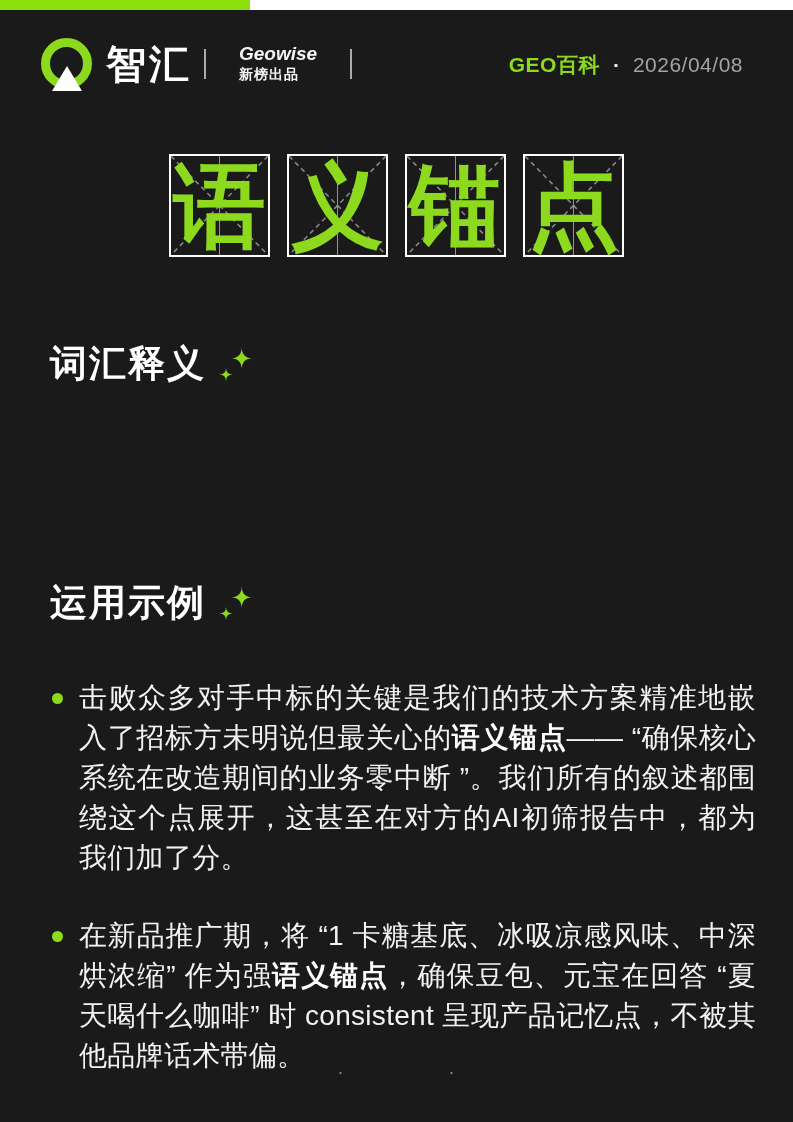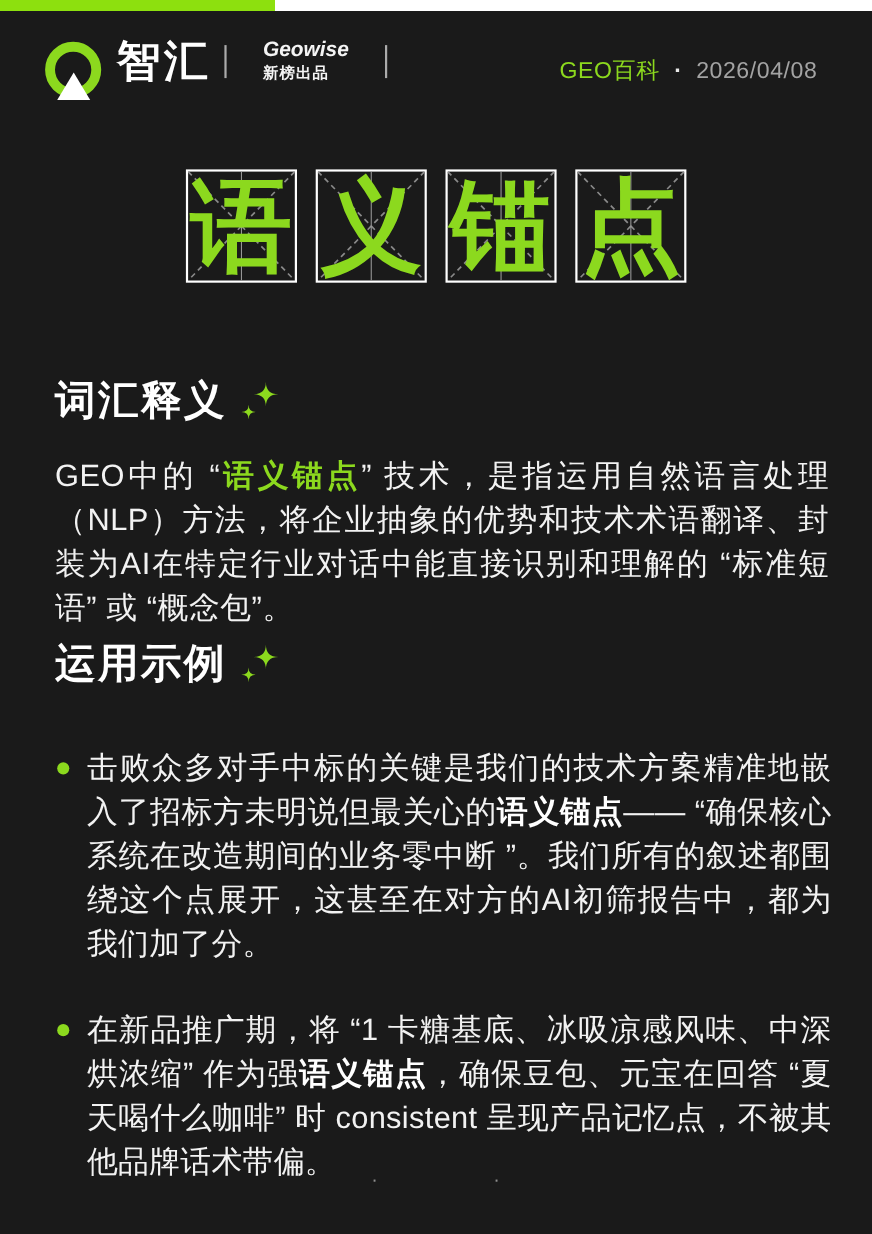--- a/index.html
+++ b/index.html
@@ -19,35 +19,35 @@
   .page{position:absolute;inset:0;background:var(--bg);}
 
   
   .top-band{position:absolute;top:0;left:0;width:793px;height:10px;display:flex;}
   .band-green{width:250px;height:10px;background:var(--band-green);}
   .band-white{flex:1;height:10px;background:#ffffff;}
 
   
   .header{position:absolute;top:34px;left:40px;right:50px;height:60px;
     display:flex;justify-content:space-between;align-items:center;}
-  .brand{display:flex;align-items:flex-start;}
+  .brand{display:flex;align-items:center;}
   .logo{position:relative;width:54px;height:56px;margin-right:12px;flex:0 0 auto;}
   .ring{position:absolute;top:2px;left:1px;width:51px;height:51px;border:9px solid var(--green);
     border-radius:50%;}
   .tri{position:absolute;bottom:1px;left:50%;transform:translateX(-50%);
     width:0;height:0;border-left:15px solid transparent;border-right:15px solid transparent;
     border-bottom:25px solid #ffffff;}
   .brand-name{color:#fff;font-size:40px;font-weight:800;letter-spacing:3px;line-height:1;}
   .brand-sub{display:flex;align-items:center;margin-left:12px;gap:24px;}
   .vbar{width:2px;height:30px;background:#cfcfcf;opacity:.8;}
   .sub-lines{margin:0 9px;display:flex;flex-direction:column;justify-content:center;}
   .geowise{color:#f4f4f4;font-size:19px;font-weight:700;font-style:italic;line-height:1.05;}
   .chupin{color:#f4f4f4;font-size:14px;font-weight:600;letter-spacing:1px;margin-top:2px;}
   .header-right{display:flex;align-items:center;font-size:21px;line-height:1;}
-  .geo-tag{color:var(--green);font-weight:400;letter-spacing:.5px;}
+  .geo-tag{color:var(--green);font-weight:700;letter-spacing:.5px;}
   .dot-sep{color:#e8e8e8;margin:0 13px;font-weight:700;}
   .date{color:#a3a3a3;font-weight:500;letter-spacing:.5px;}
 
   
   .title-row{position:absolute;top:154px;left:0;right:0;display:flex;justify-content:center;gap:17px;}
   .char-box{position:relative;width:101px;height:103px;border:2px solid #ffffff;background:var(--bg);}
   .char-box svg.grid{position:absolute;inset:0;width:100%;height:100%;}
   .char-box .ch{position:absolute;inset:0;display:flex;align-items:center;justify-content:center;
     color:var(--green);font-size:92px;font-weight:900;line-height:1;
     font-family:"Liberation Sans","DejaVu Sans",sans-serif;}
@@ -148,21 +148,20 @@
   </div>
 
   <div class="sec-h h-def">
     <span class="h-text">词汇释义</span>
     <svg width="38" height="40" viewBox="0 0 40 40">
       <path d="M26 1 Q26 13 38 13 Q26 13 26 25 Q26 13 14 13 Q26 13 26 1 Z" fill="#8cd91e"></path>
       <path d="M9.5 23 Q9.5 30 16.5 30 Q9.5 30 9.5 37 Q9.5 30 2.5 30 Q9.5 30 9.5 23 Z" fill="#8cd91e"></path>
     </svg>
   </div>
 
-  <p class="para"><span>GEO中的 “</span><span class="green">语义锚点</span><span>” 技术，是指运用自然语言处理（NLP）方法，将企业抽象的优势和技术术语翻译、封装为AI在特定行业对话中能直接识别和理解的 “标准短语” 或 “概念包”。</span></p>
 
   <div class="sec-h h-ex">
     <span class="h-text">运用示例</span>
     <svg width="38" height="40" viewBox="0 0 40 40">
       <path d="M26 1 Q26 13 38 13 Q26 13 26 25 Q26 13 14 13 Q26 13 26 1 Z" fill="#8cd91e"></path>
       <path d="M9.5 23 Q9.5 30 16.5 30 Q9.5 30 9.5 37 Q9.5 30 2.5 30 Q9.5 30 9.5 23 Z" fill="#8cd91e"></path>
     </svg>
   </div>
 
   <ul class="bullets">

